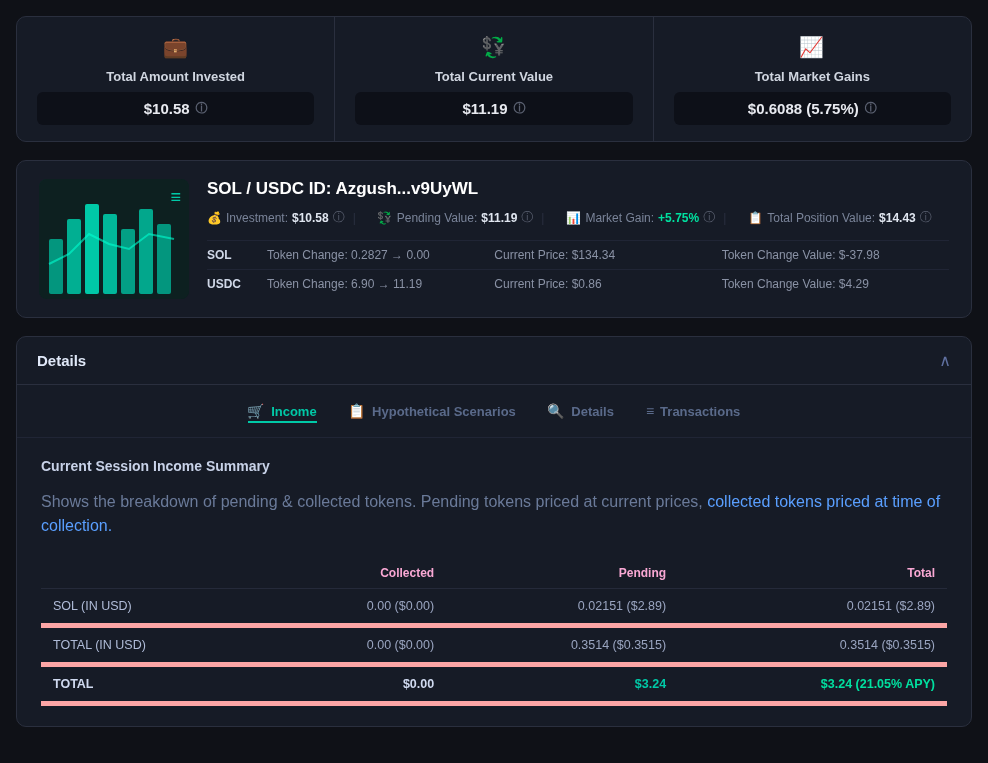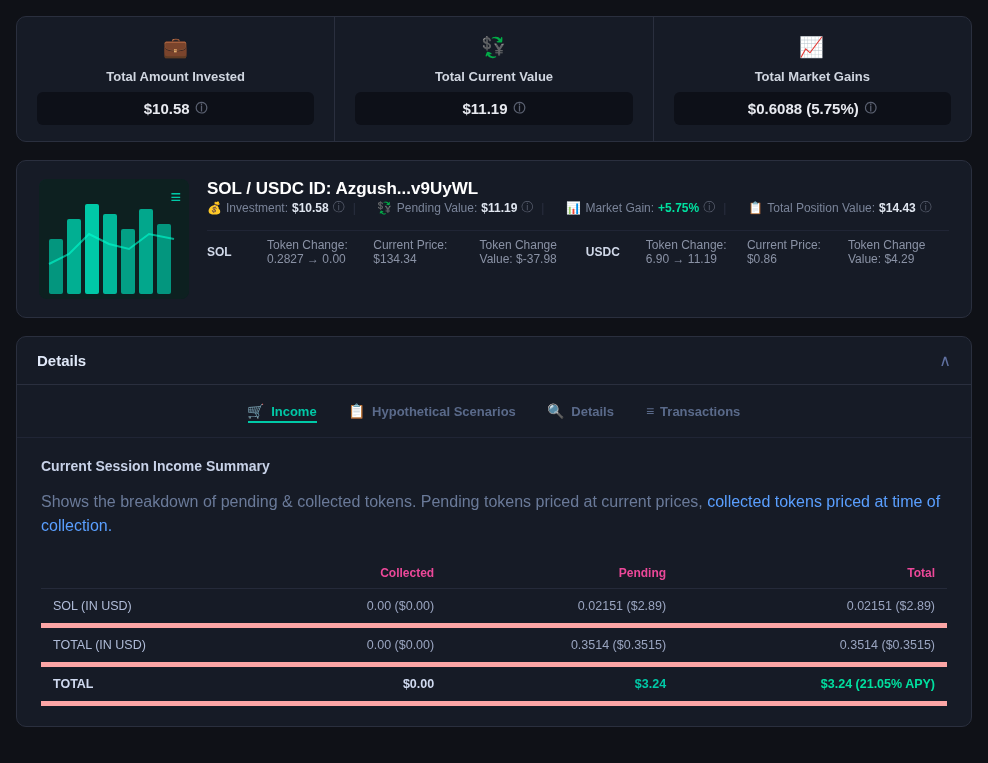--- a/index.html
+++ b/index.html
@@ -92,20 +92,21 @@
       color: #00c9a7;
       font-size: 18px;
     }
     .position-info {
       flex: 1;
     }
     .position-title {
       font-size: 17px;
       font-weight: 700;
       color: #fff;
+      margin-bottom: 10px;
     }
     .position-meta {
       display: flex;
       flex-wrap: wrap;
       gap: 6px 18px;
       margin-bottom: 14px;
       font-size: 12px;
       color: #a0aab8;
     }
     .position-meta-item {
@@ -113,21 +114,21 @@
       align-items: center;
       gap: 4px;
     }
     .meta-icon { color: #00c9a7; }
     .meta-label { color: #7a8499; }
     .meta-value { color: #e0e6f0; font-weight: 600; }
     .meta-positive { color: #00e0a0; font-weight: 700; }
 
     .token-rows {
       display: flex;
-      flex-direction: row;
+      flex-direction: column;
       gap: 0;
     }
     .token-row {
       display: grid;
       grid-template-columns: 60px 1fr 1fr 1fr;
       padding: 7px 0;
       border-top: 1px solid #202535;
       font-size: 12px;
       color: #9aa0b0;
       align-items: center;
@@ -209,21 +210,21 @@
       color: #5a9fff;
     }
 
     .data-table {
       width: 100%;
       border-collapse: collapse;
     }
     .data-table th {
       font-size: 12px;
       font-weight: 700;
-      color: #ec4899;
+      color: #f9a8d4;
       text-align: right;
       padding: 8px 12px;
       border-bottom: 1px solid #252a3a;
     }
     .data-table th:first-child { text-align: left; }
     .data-table td {
       font-size: 12.5px;
       color: #9aa5c0;
       text-align: right;
       padding: 10px 12px;

